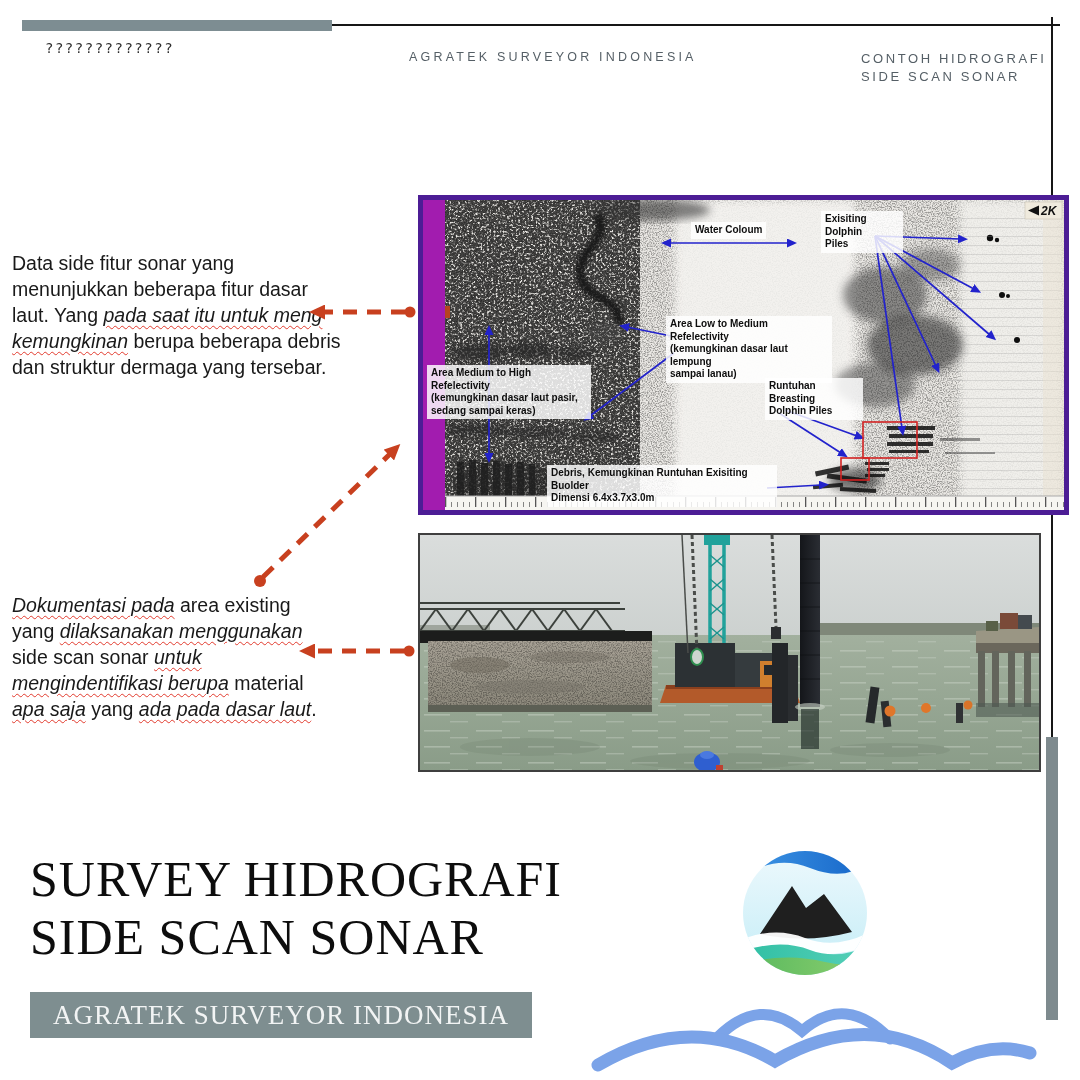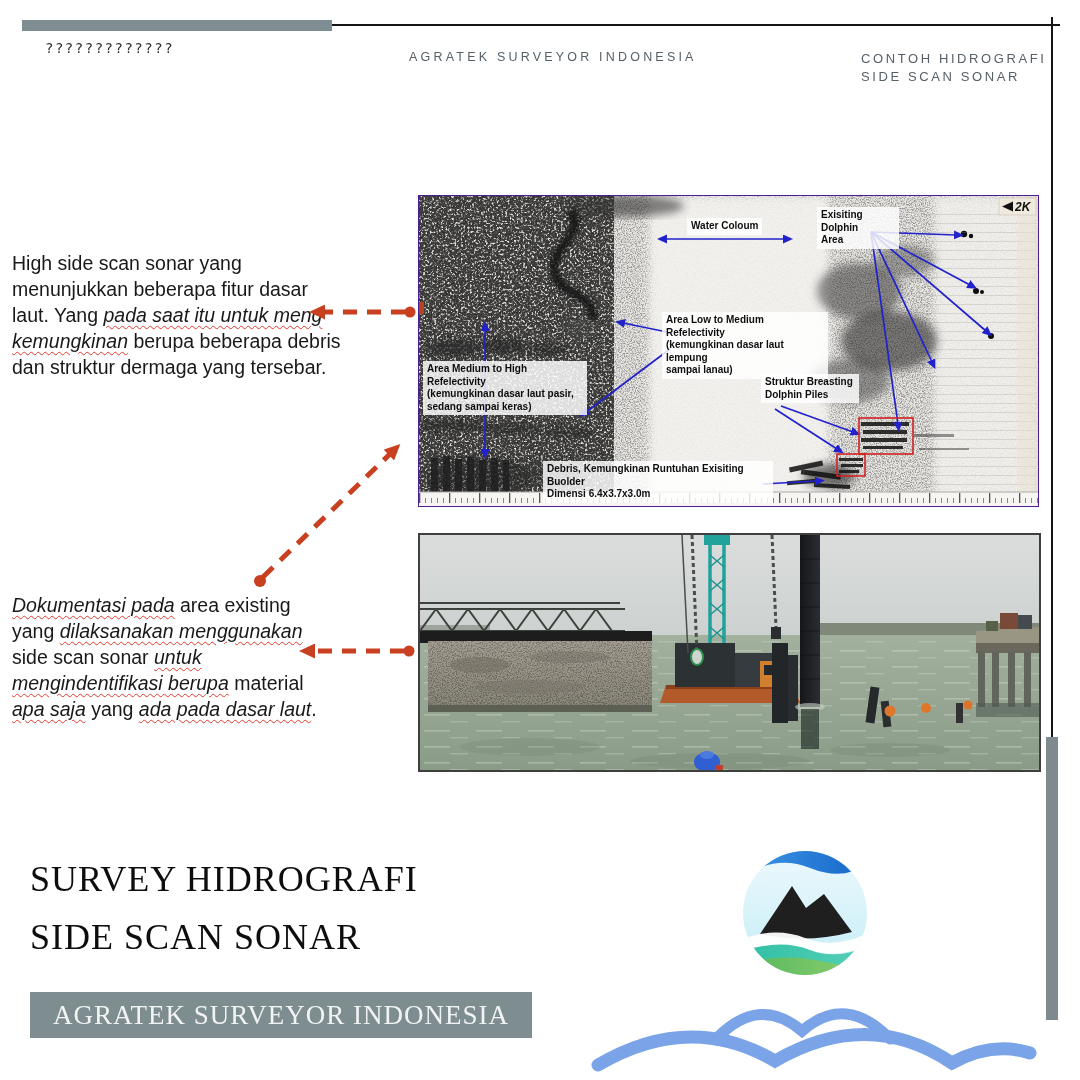--- a/index.html
+++ b/index.html
@@ -14,28 +14,28 @@
   .qmarks{left:45px;top:40px;font-family:"DejaVu Sans Mono",monospace;font-size:14px;
           letter-spacing:1.5px;color:#2e2e2e;font-weight:500;}
   .company-top{left:409px;top:50px;font-size:12.5px;letter-spacing:3.2px;color:#555f66;}
   .context-top{left:861px;top:50px;font-size:13px;letter-spacing:2.6px;color:#555f66;line-height:18px;}
   
   .para{left:12px;top:250px;width:340px;font-size:19.5px;line-height:26px;color:#191919;margin:0;}
   .para.second{top:592px;}
   .misspell{text-decoration:underline;text-decoration-style:wavy;text-decoration-color:#e23b2e;
             text-decoration-thickness:1px;text-underline-offset:3px;font-style:italic;}
   
-  .sonar{left:418px;top:195px;width:619px;height:310px;border:1px solid #4c1d95;background:#14b8a6;}
+  .sonar{left:418px;top:195px;width:619px;height:310px;border:5px solid #4c1d95;background:#a21caf;padding-left:22px;}
   .photo{left:418px;top:533px;width:619px;height:235px;border:2px solid #3f3f3f;background:#d8dbda;}
   figure{margin:0;padding:0;}
   .slabel{position:absolute;background:rgba(255,255,255,.83);color:#0d0d0d;font-weight:bold;
           font-size:10px;line-height:12.5px;text-align:left;padding:2px 4px;}
   .slabel.leftalign{text-align:left;}
   
-  .title{left:30px;top:850px;width:620px;font-family:"Liberation Serif",serif;font-size:36px;
+  .title{left:30px;top:850px;width:620px;font-family:"Liberation Serif",serif;font-size:50px;
          line-height:58px;color:#0d0d0d;letter-spacing:1px;font-weight:400;margin:0;}
   .banner{left:30px;top:992px;width:502px;height:46px;background:#7e8e90;color:#f2f4f4;
           font-family:"Liberation Serif",serif;font-size:27px;line-height:46px;text-align:center;
           letter-spacing:1px;}
   .overlay{pointer-events:none;}
   svg{display:block;}
 </style>
 </head>
 <body>
 
@@ -46,21 +46,21 @@
   <div class="abs vline"></div>
   <div class="abs rightbar"></div>
 
   <div class="abs qmarks">?????????????</div>
   <div class="abs company-top">AGRATEK SURVEYOR INDONESIA</div>
   <div class="abs context-top">
     <div>CONTOH HIDROGRAFI</div>
     <div>SIDE SCAN SONAR</div>
   </div>
 
-  <div class="abs para"><span>High side scan sonar yang</span><br><span>menunjukkan beberapa fitur dasar</span><br><span>laut. Yang </span><span class="misspell">pada saat itu untuk meng</span><br><span class="misspell">kemungkinan</span><span> berupa beberapa debris</span><br><span>dan struktur dermaga yang tersebar.</span></div>
+  <div class="abs para"><span>Data side fitur sonar yang</span><br><span>menunjukkan beberapa fitur dasar</span><br><span>laut. Yang </span><span class="misspell">pada saat itu untuk meng</span><br><span class="misspell">kemungkinan</span><span> berupa beberapa debris</span><br><span>dan struktur dermaga yang tersebar.</span></div>
   <div class="abs para second"><span class="misspell">Dokumentasi pada</span><span> area existing</span><br><span>yang </span><span class="misspell">dilaksanakan menggunakan</span><br><span>side scan sonar </span><span class="misspell">untuk</span><br><span class="misspell">mengindentifikasi berupa</span><span> material</span><br><span class="misspell">apa saja</span><span> yang </span><span class="misspell">ada pada dasar laut</span><span>.</span></div>
 
   <svg class="abs overlay" style="left:0;top:0;z-index:5;" width="1080" height="1080" viewBox="0 0 1080 1080">
     <defs>
       <marker id="rh" markerUnits="userSpaceOnUse" markerWidth="17" markerHeight="15" refX="3" refY="7.5" orient="auto">
         <path d="M0,0 L16,7.5 L0,15 Z" fill="#c8401f"></path>
       </marker>
     </defs>
     <g stroke="#c8401f" stroke-width="5" stroke-dasharray="14 10" fill="none">
       <line x1="405" y1="312" x2="322" y2="312" marker-end="url(#rh)"></line>
@@ -210,34 +210,34 @@
         <rect x="440" y="222" width="54" height="36"></rect>
         <rect x="418" y="258" width="28" height="22"></rect>
       </g>
     </svg>
 
     <div class="slabel" style="left:268px;top:22px;">
       <span>Water Coloum</span>
     </div>
     <div class="slabel" style="left:398px;top:11px;width:74px;">
       <div>Exisiting Dolphin</div>
-      <div>Area</div>
+      <div>Piles</div>
     </div>
     <div class="slabel" style="left:243px;top:116px;width:158px;">
       <div>Area Low to Medium Refelectivity</div>
       <div>(kemungkinan dasar laut lempung</div>
       <div>sampai lanau)</div>
     </div>
     <div class="slabel" style="left:4px;top:165px;width:156px;">
       <div>Area Medium to High Refelectivity</div>
       <div>(kemungkinan dasar laut pasir,</div>
       <div>sedang sampai keras)</div>
     </div>
     <div class="slabel" style="left:342px;top:178px;width:90px;">
-      <div>Struktur Breasting</div>
+      <div>Runtuhan Breasting</div>
       <div>Dolphin Piles</div>
     </div>
     <div class="slabel leftalign" style="left:124px;top:265px;width:222px;">
       <div>Debris, Kemungkinan Runtuhan Exisiting Buolder</div>
       <div>Dimensi 6.4x3.7x3.0m</div>
     </div>
   </figure>
 
   <figure class="abs photo">
     <svg width="619" height="235" viewBox="0 0 619 235">

